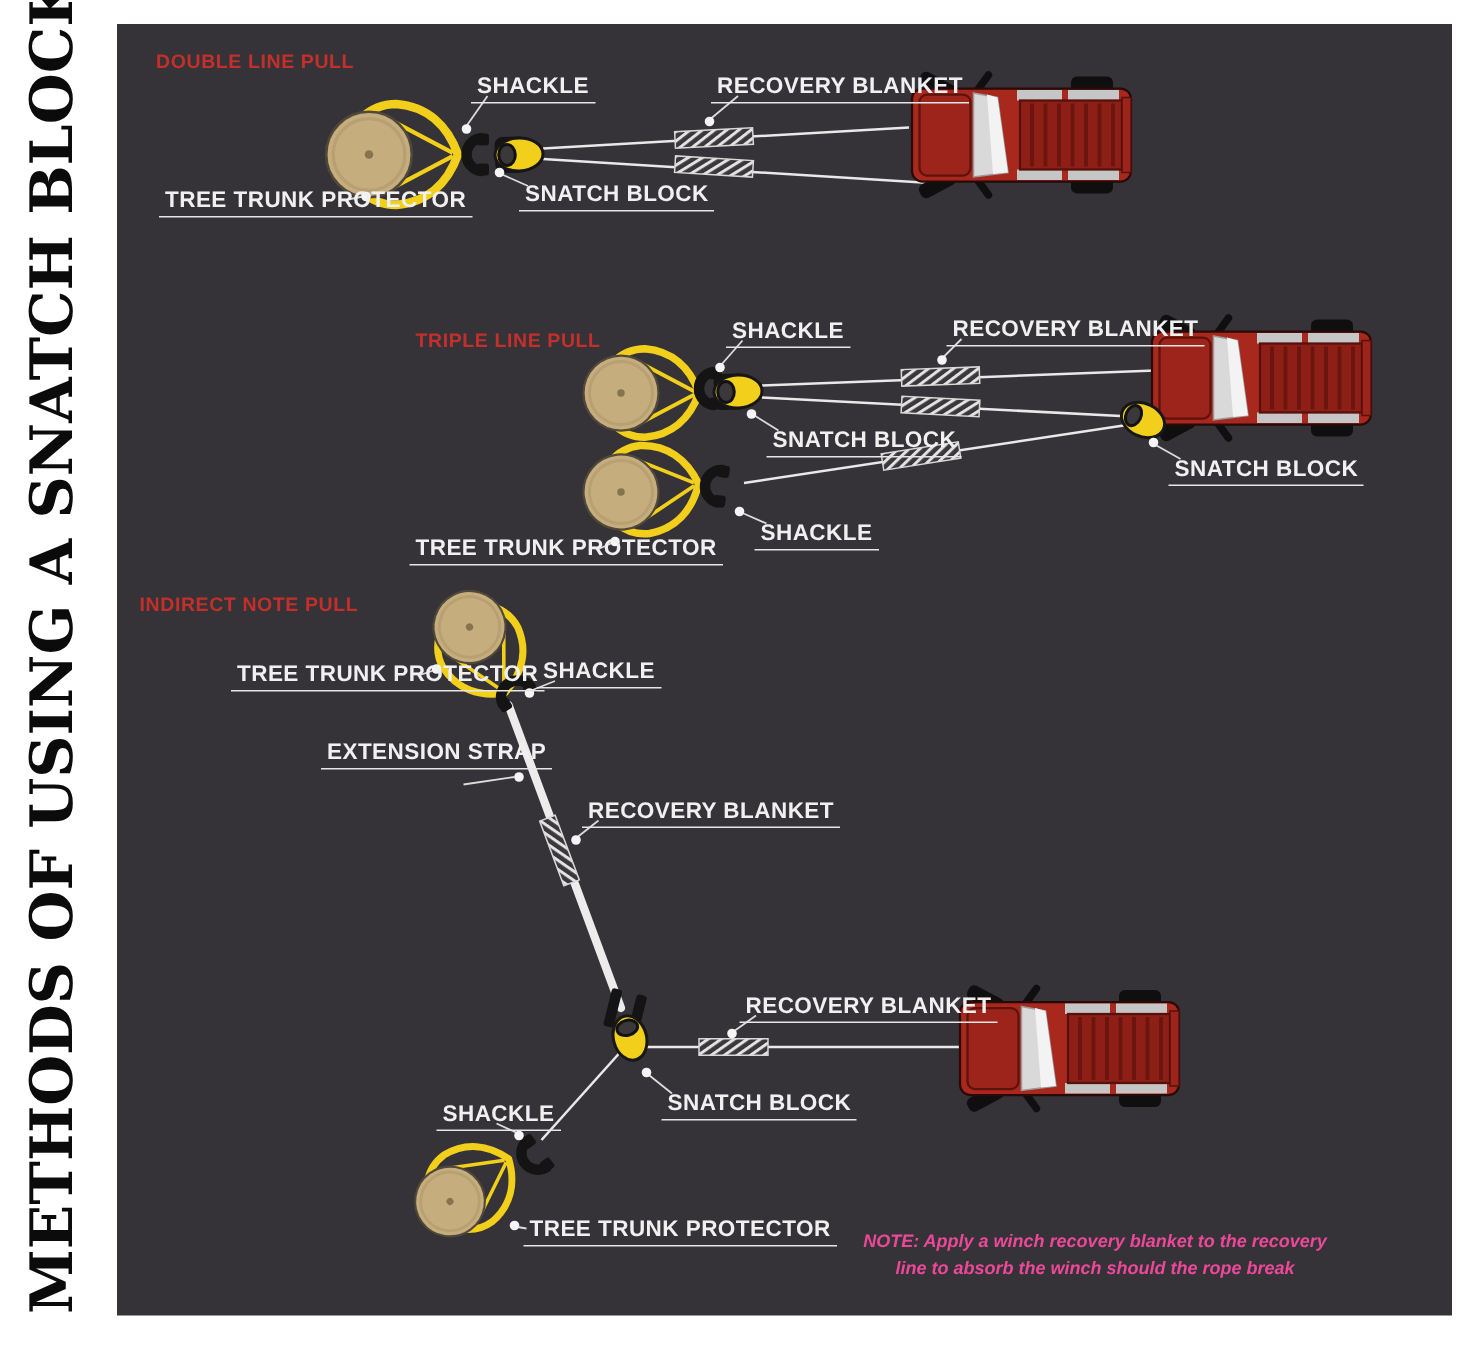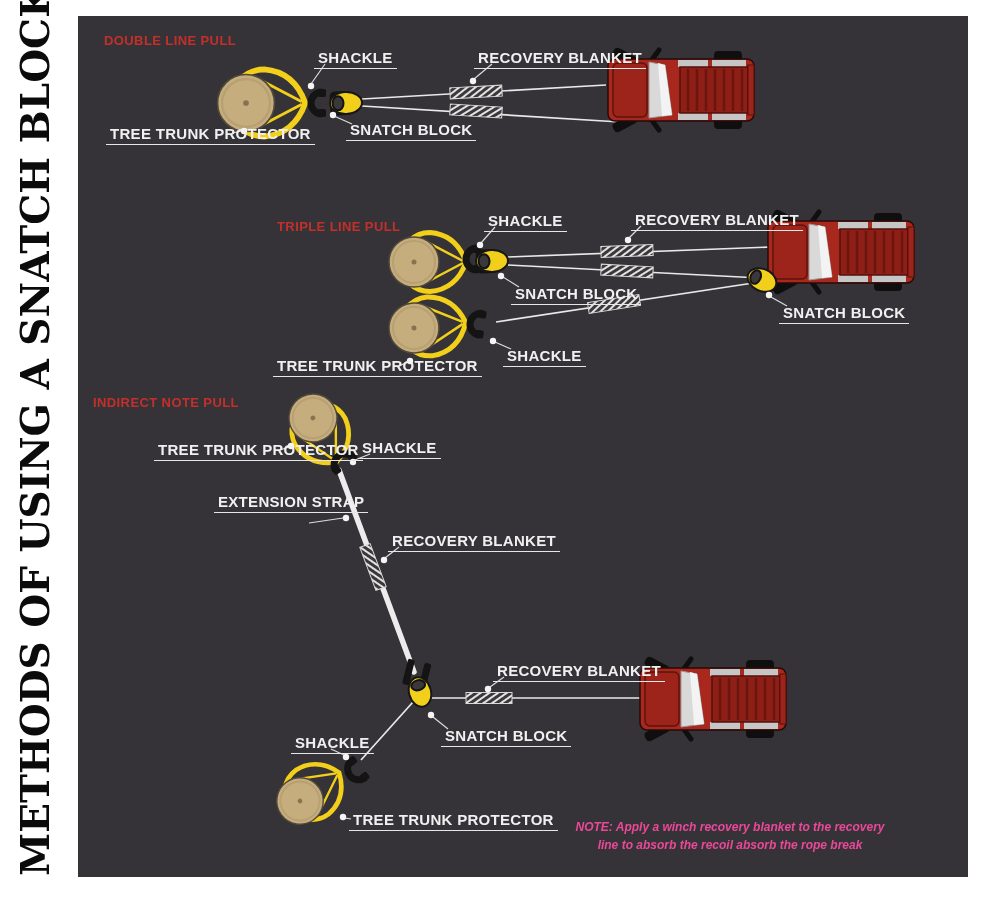--- a/index.html
+++ b/index.html
@@ -217,16 +217,16 @@
   <div class="lbl" style="left:358px;top:439px;">SHACKLE</div>
   <div class="lbl" style="left:214px;top:493px;">EXTENSION STRAP</div>
   <div class="lbl" style="left:388px;top:532px;">RECOVERY BLANKET</div>
   <div class="lbl" style="left:493px;top:662px;">RECOVERY BLANKET</div>
   <div class="lbl" style="left:441px;top:727px;">SNATCH BLOCK</div>
   <div class="lbl" style="left:291px;top:734px;">SHACKLE</div>
   <div class="lbl" style="left:349px;top:811px;">TREE TRUNK PROTECTOR</div>
 
   <div class="note">
     <div>NOTE: Apply a winch recovery blanket to the recovery</div>
-    <div>line to absorb the recoil absorb the rope break</div>
+    <div>line to absorb the winch should the rope break</div>
   </div>
 
 </div>
 
 </body></html>

